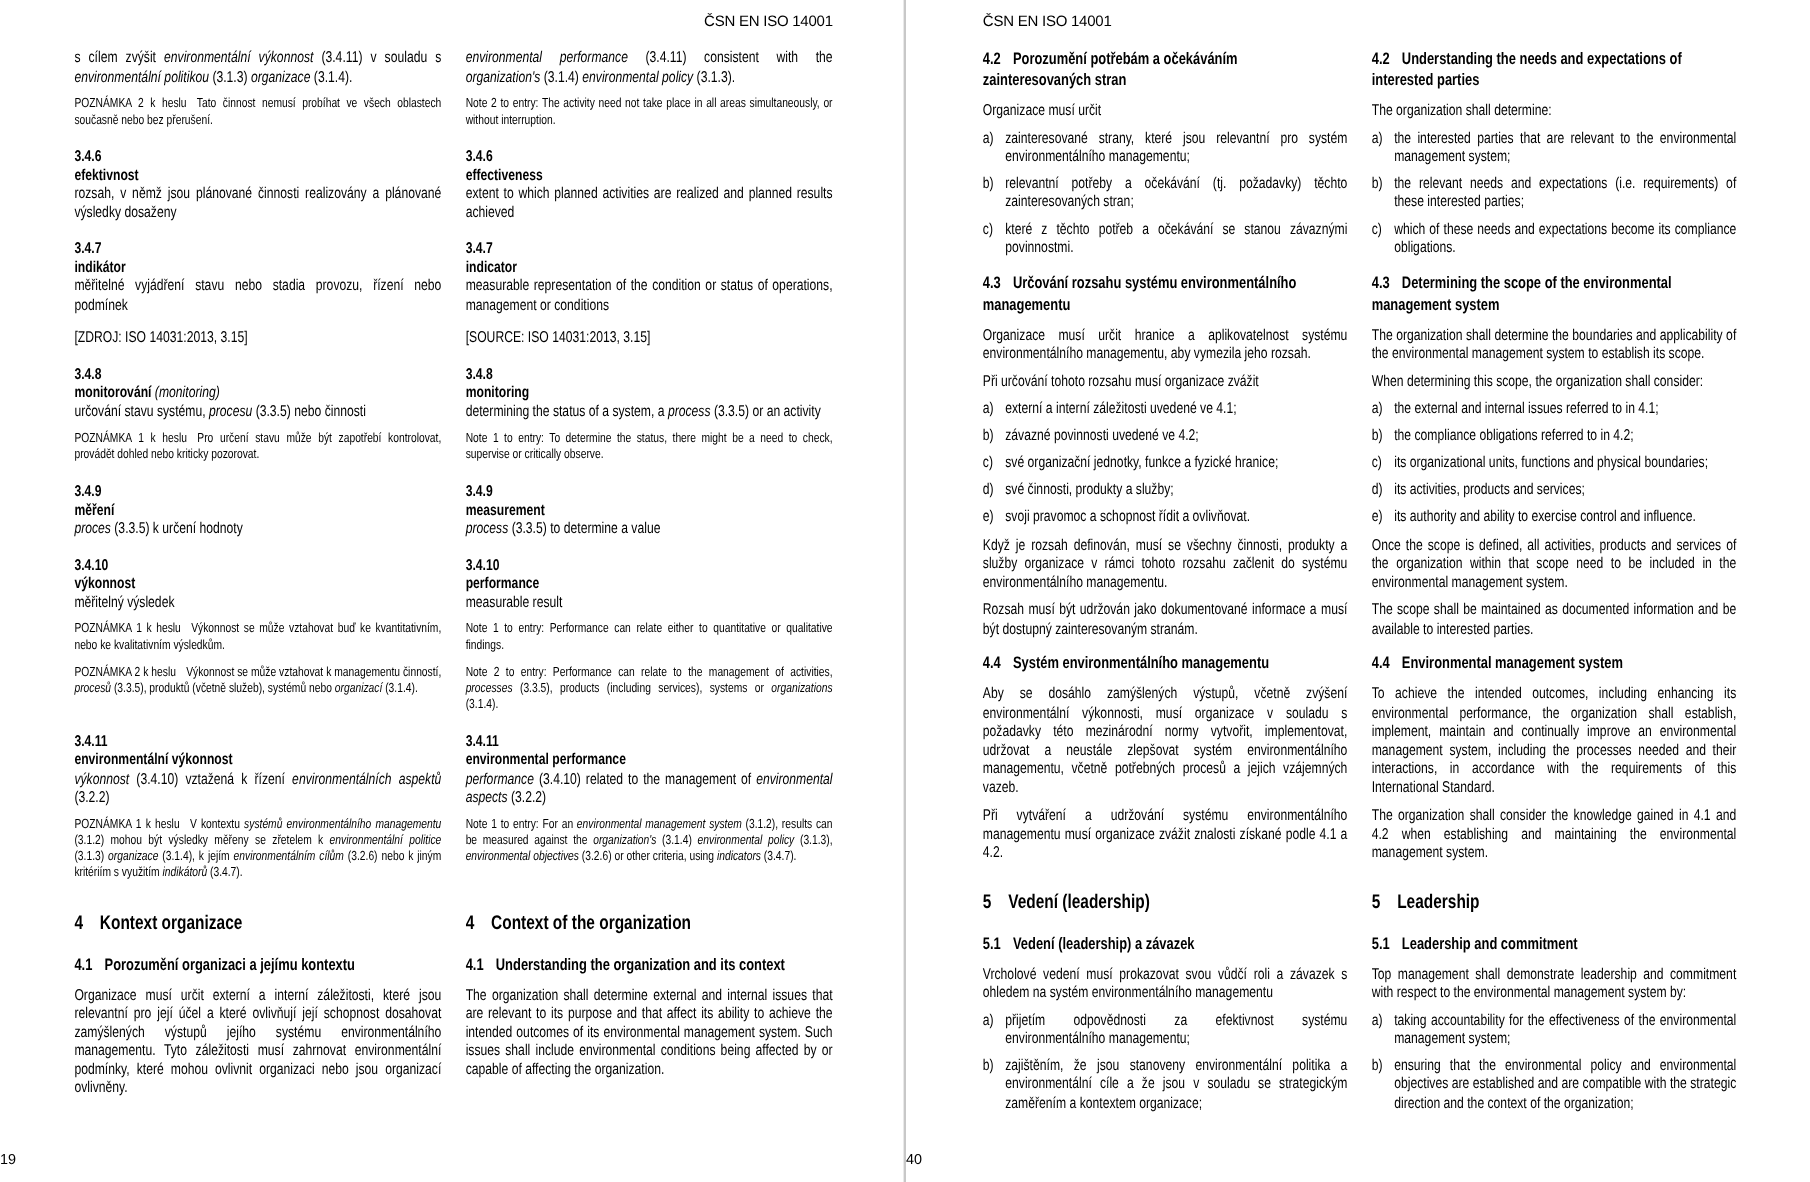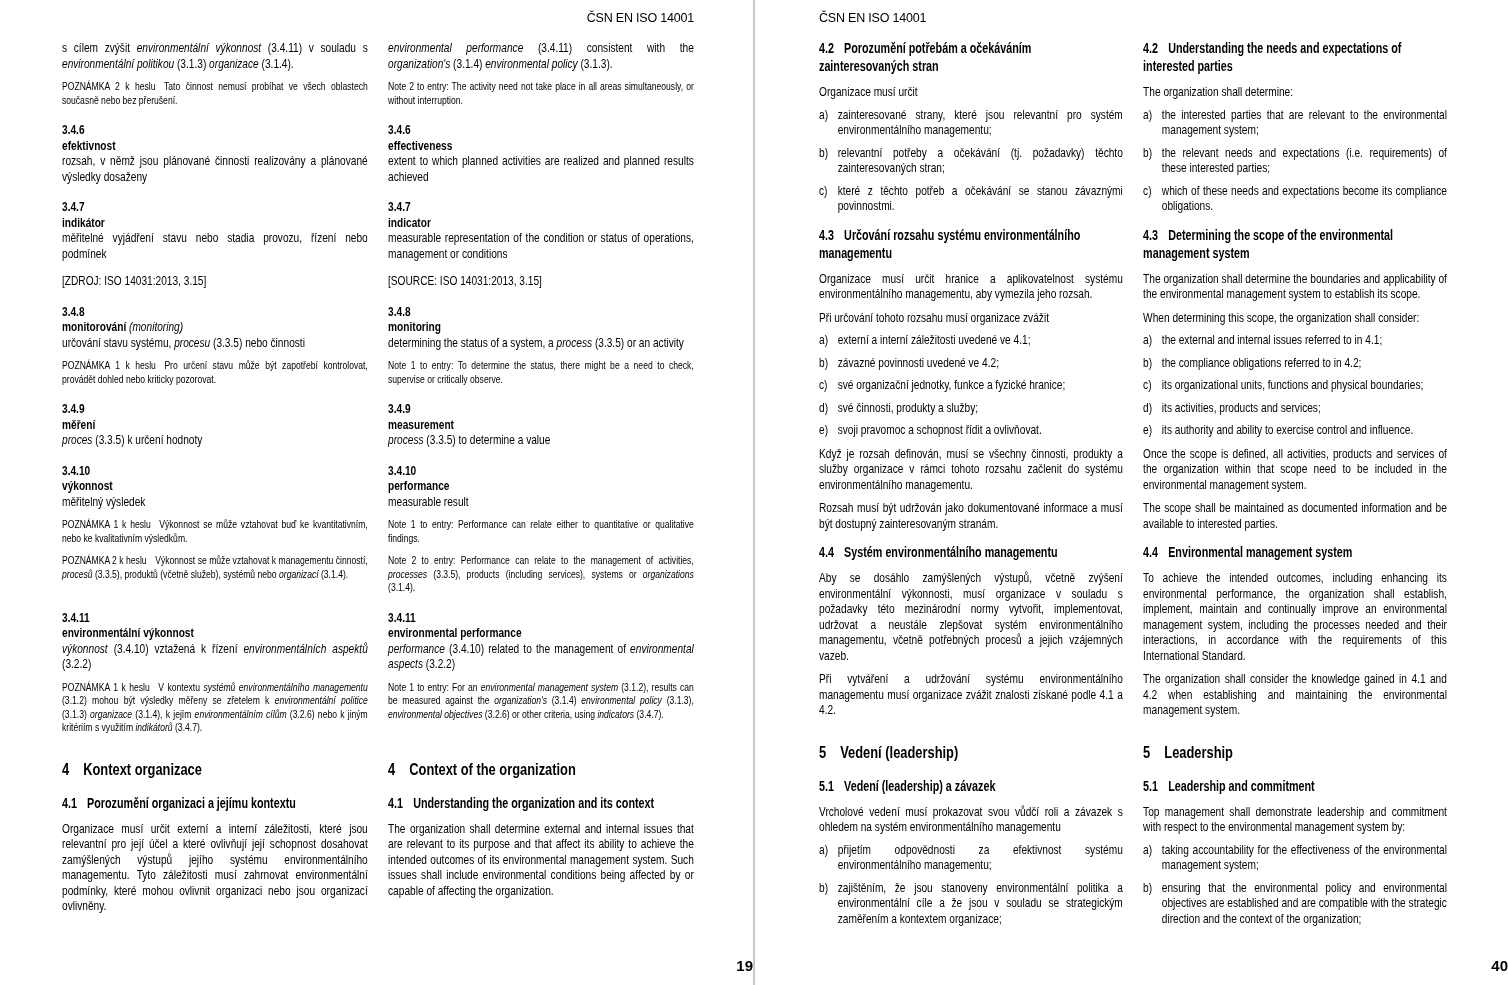--- a/index.html
+++ b/index.html
@@ -38,21 +38,21 @@
   .term-def { text-align: justify; }
   .b-h1 { margin-top: 24px; margin-bottom: 2px; font-weight: bold; font-size: 16.5px; line-height: 21px; }
   .b-h1 .h-num { margin-right: 18px; }
   .b-h2 { margin-top: 13px; font-weight: bold; font-size: 13.8px; line-height: 18px; }
   .b-h2 .h-num { margin-right: 13px; }
   .b-li { margin-top: 7px; display: flex; }
   .li-marker { flex: 0 0 24px; }
   .li-text { flex: 1; min-width: 0; text-align: justify; }
   .page-number {
     position: absolute; bottom: 12px; left: 0; width: 100%;
-    text-align: right; font-size: 15px; line-height: 14px; font-weight: bold;
+    text-align: left; font-size: 12px; line-height: 14px;
   }
   i { font-style: italic; }
 </style>
 </head>
 <body>
 
 <div class="spread">
 
   <div class="page page-left">
     <div class="content-wrap">

